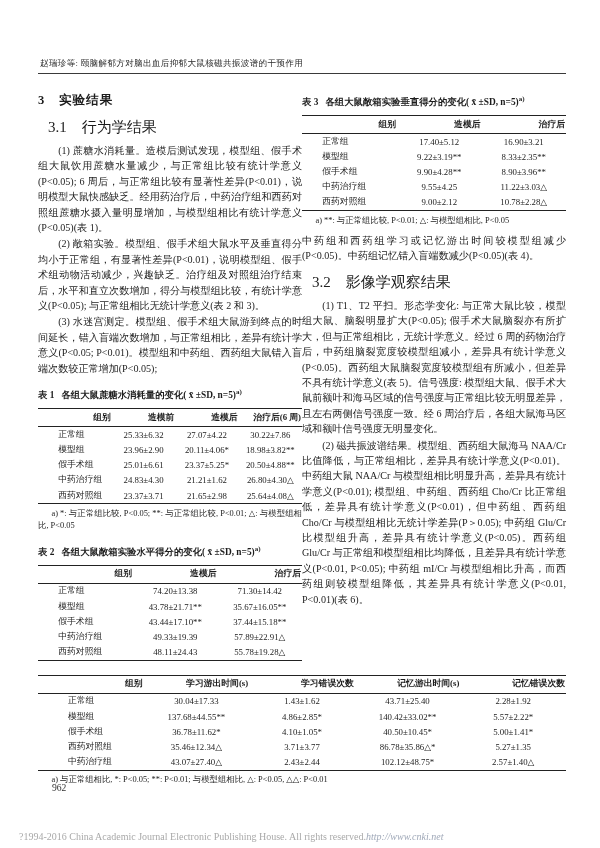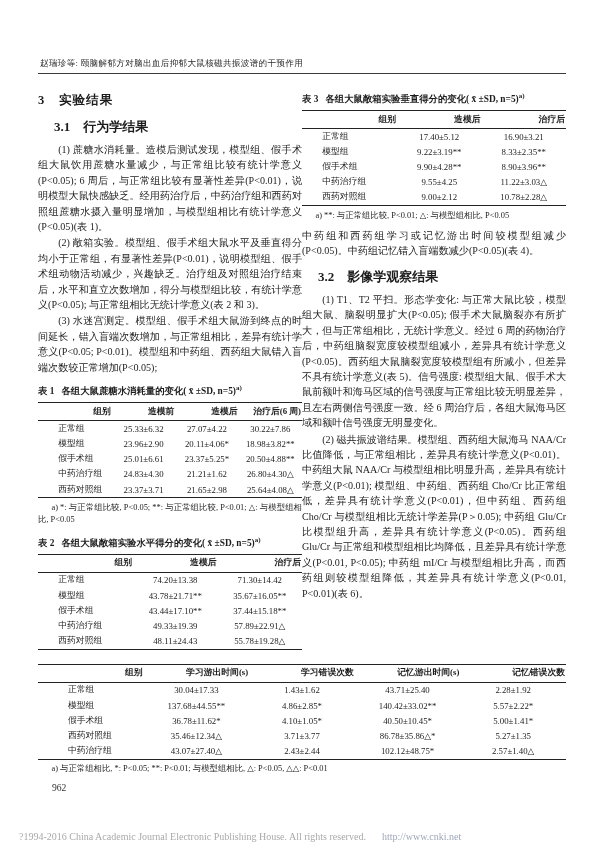--- a/index.html
+++ b/index.html
@@ -9,40 +9,40 @@
   }
   .running-head{
     position:absolute;top:58px;left:40px;right:35px;
     font-size:8.6px;letter-spacing:.3px;color:#2a2a2a;
   }
   .head-rule{position:absolute;top:73px;left:38px;right:34px;border-top:1px solid #3a3a3a;}
   .content{position:absolute;top:86px;left:38px;right:34px;}
   .columns{display:flex;}
   .col{flex:1 1 0;min-width:0;}
   h2.sec{font-size:12.6px;font-weight:bold;margin:6px 0 9px;letter-spacing:1px;}
-  h3.subsec{font-size:13px;font-weight:bold;margin:4px 16px 6px;}
+  h3.subsec{font-size:15px;font-weight:normal;margin:4px 10px 6px;}
   p.body{font-size:10.1px;line-height:15.4px;text-align:justify;text-indent:2em;margin:0 0 1px;}
   p.body.noindent{text-indent:0;}
   .tbl{margin:7px 0 5px;}
-  .tbl-title{font-size:9.4px;font-weight:bold;margin:4px 0 4px;line-height:13px;}
+  .tbl-title{font-size:9.4px;font-weight:bold;margin:4px 0 4px;line-height:18px;}
   .tbl-title .tl{margin-right:7px;}
   .tbl-title sup{font-size:7px;font-weight:bold;}
   .tbl table{width:100%;border-collapse:collapse;border-top:1.4px solid #222;border-bottom:1.4px solid #222;font-size:8.8px;}
   .tbl thead th{font-weight:bold;border-bottom:.8px solid #222;padding:2.5px 1px;text-align:right;}
   .tbl td{padding:1.6px 1px;text-align:center;white-space:nowrap;}
   .tbl td.g{text-align:left;padding-left:2.3em;}
   .tbl.wide td.g{padding-left:3.4em;}
   p.fn{font-size:8.4px;line-height:12.5px;margin:3.5px 0 0;text-align:justify;text-indent:1.6em;}
   .tbl4-wrap{margin-top:9px;}
   .pageno{position:absolute;top:782px;left:52px;font-size:9.6px;color:#333;}
   .copyright{
     position:absolute;top:831px;left:19px;right:19px;
     font-size:10px;color:#a9a9a9;font-family:"Liberation Serif","DejaVu Serif",serif;white-space:nowrap;
   }
-  .copyright .url{margin-left:16px;color:#9fa8b8;text-decoration:none;}
+  .copyright .url{margin-left:0;color:#9fa8b8;text-decoration:none;font-style:italic;}
 </style>
 </head>
 <body>
 
 <div class="page">
 
   <div class="running-head">赵瑞珍等: 颐脑解郁方对脑出血后抑郁大鼠核磁共振波谱的干预作用</div>
   <div class="head-rule"></div>
 
   <div class="content">

